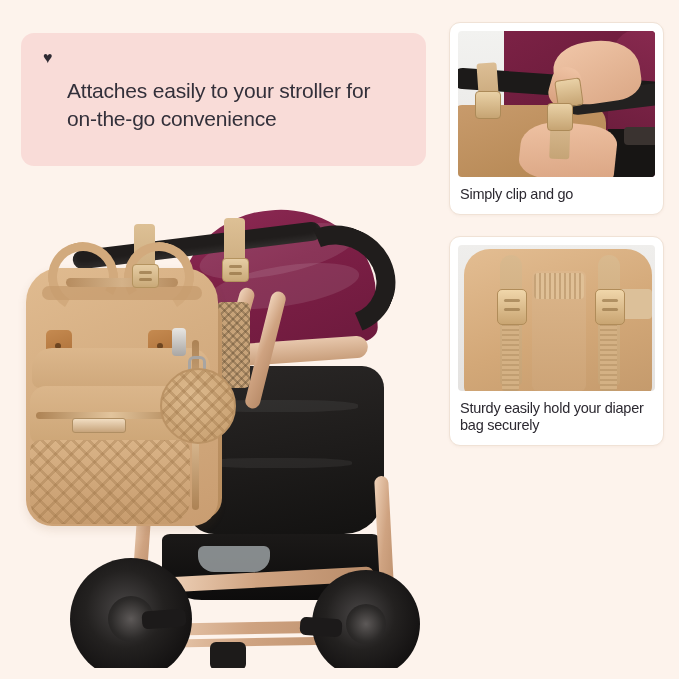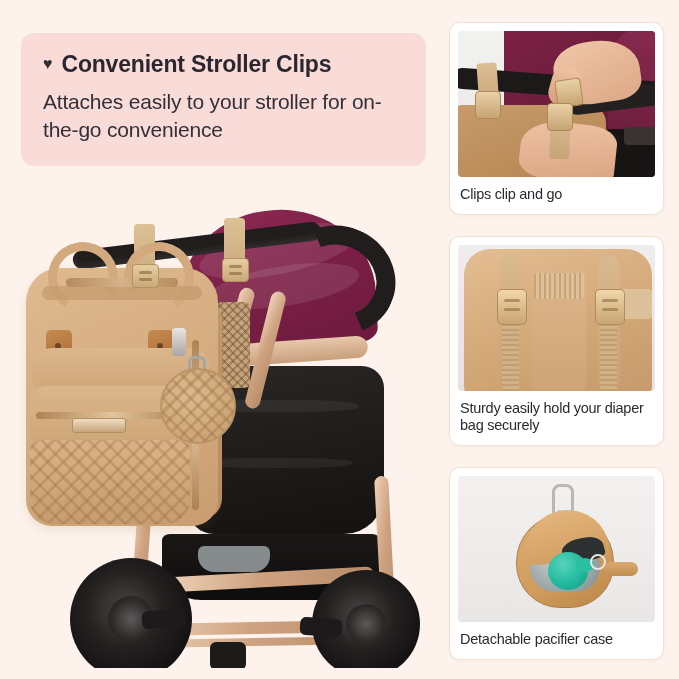--- a/index.html
+++ b/index.html
@@ -52,20 +52,21 @@
     font-weight: bold;
     color: #2b2730;
     letter-spacing: -0.2px;
     white-space: nowrap;
   }
   #feature-desc {
     font-size: 21px;
     color: #33303a;
     line-height: 1.32;
     letter-spacing: -0.2px;
+    margin-left: 24px;
   }
 
   
   #hero {
     position: absolute;
     left: 12px;
     top: 190px;
     width: 425px;
     height: 478px;
     overflow: hidden;
@@ -606,21 +607,20 @@
   }
 </style>
 </head>
 <body>
 
 <div id="page">
 
   <div id="feature-header">
     <div id="feature-title-row">
       <span id="heart-icon">♥</span>
-      <span id="feature-title">Convenient Stroller Clips</span>
     </div>
     <div id="feature-desc">Attaches easily to your stroller for on-the-go convenience</div>
   </div>
 
   <div id="hero">
     <div class="hero-stage">
 
       <div class="canopy"></div>
       <div class="canopy-seam1"></div>
       <div class="canopy-seam2"></div>
@@ -700,51 +700,35 @@
         <div class="c1-bar2"></div>
         <div class="c1-dark"></div>
         <div class="c1-belt"></div>
         <div class="c1-hand-top"></div>
         <div class="c1-finger"></div>
         <div class="c1-buckle c1-buckle-c"></div>
         <div class="c1-hand-bot"></div>
         <div class="c1-strap c1-strap-b"></div>
         <div class="c1-buckle c1-buckle-b"></div>
       </div>
-      <div class="card-caption">Clips clip and go</div>
+      <div class="card-caption">Simply clip and go</div>
     </div>
 
     <div class="card">
       <div class="card-photo">
         <div class="c2-bg"></div>
         <div class="c2-body"></div>
         <div class="c2-center"></div>
         <div class="c2-ridge"></div>
         <div class="c2-sidepatch"></div>
         <div class="c2-strap c2-strap-l"></div>
         <div class="c2-strap c2-strap-r"></div>
         <div class="c2-webbing c2-web-l"></div>
         <div class="c2-webbing c2-web-r"></div>
         <div class="c2-buckle c2-buckle-l"></div>
         <div class="c2-buckle c2-buckle-r"></div>
       </div>
       <div class="card-caption">Sturdy easily hold your diaper bag securely</div>
     </div>
 
-    <div class="card">
-      <div class="card-photo">
-        <div class="c3-bg"></div>
-        <div class="c3-clip"></div>
-        <div class="c3-clip-stem"></div>
-        <div class="c3-case"></div>
-        <div class="c3-lining"></div>
-        <div class="c3-lid"></div>
-        <div class="c3-darkfold"></div>
-        <div class="c3-paci"></div>
-        <div class="c3-paci-nub"></div>
-        <div class="c3-ring"></div>
-        <div class="c3-tab"></div>
-      </div>
-      <div class="card-caption">Detachable pacifier case</div>
-    </div>
 
   </div>
 </div>
 
 </body></html>

